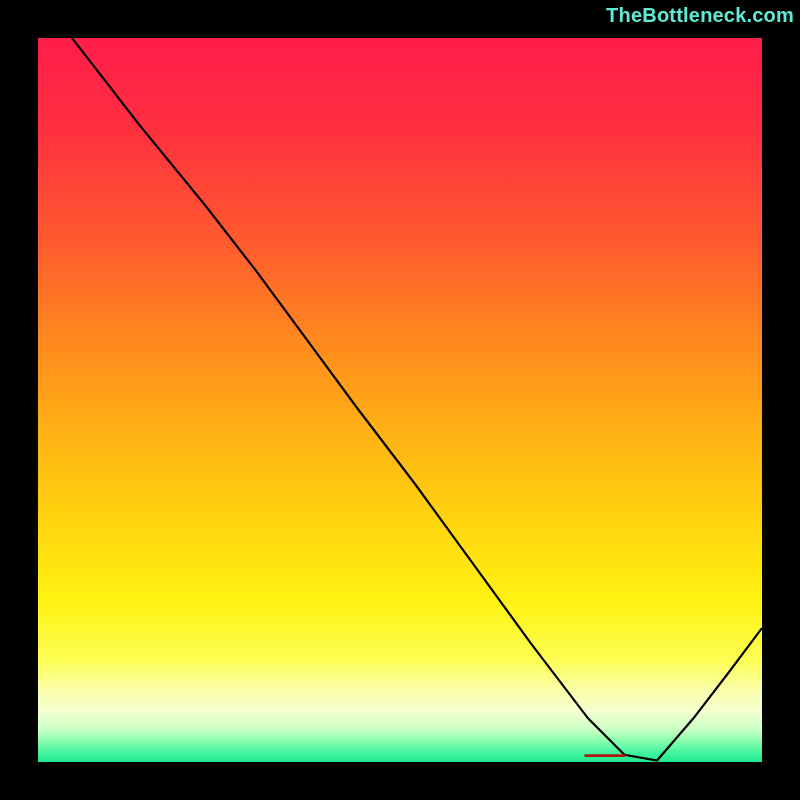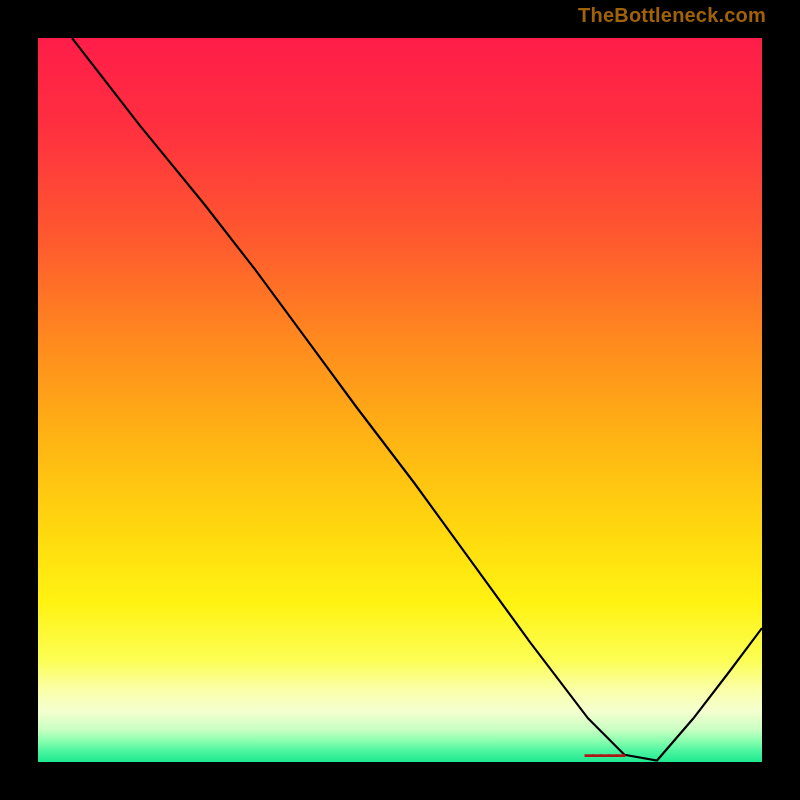--- a/index.html
+++ b/index.html
@@ -7,22 +7,22 @@
     padding: 0;
     width: 800px;
     height: 800px;
     background: #000;
     font-family: Arial, Helvetica, sans-serif;
     overflow: hidden;
   }
   .watermark {
     position: absolute;
     top: 4px;
-    right: 34px;
-    color: #a16207;
+    right: 6px;
+    color: #5eead4;
     font-size: 20px;
     font-weight: bold;
     letter-spacing: 0.2px;
     z-index: 10;
   }
   .frame {
     position: absolute;
     box-sizing: border-box;
     border: 10px solid #000;
   }

